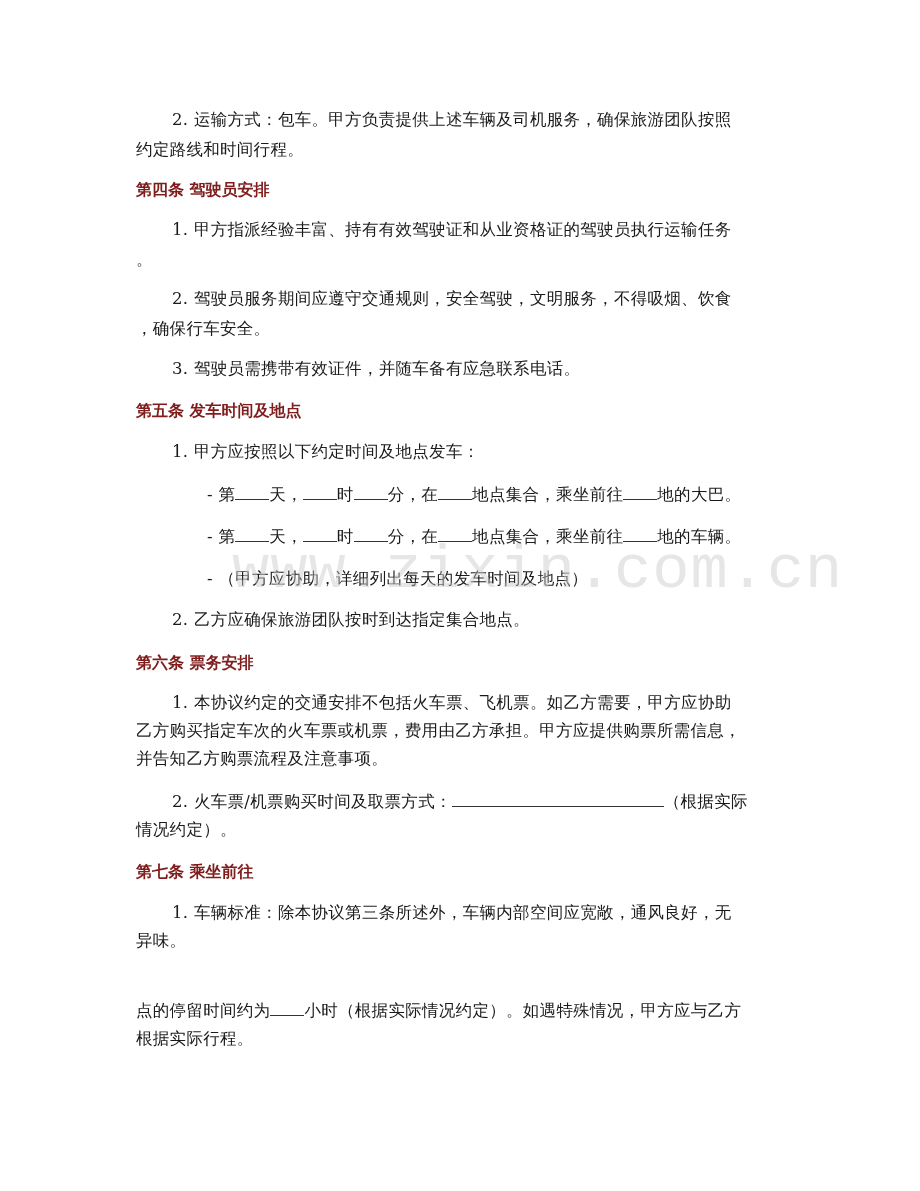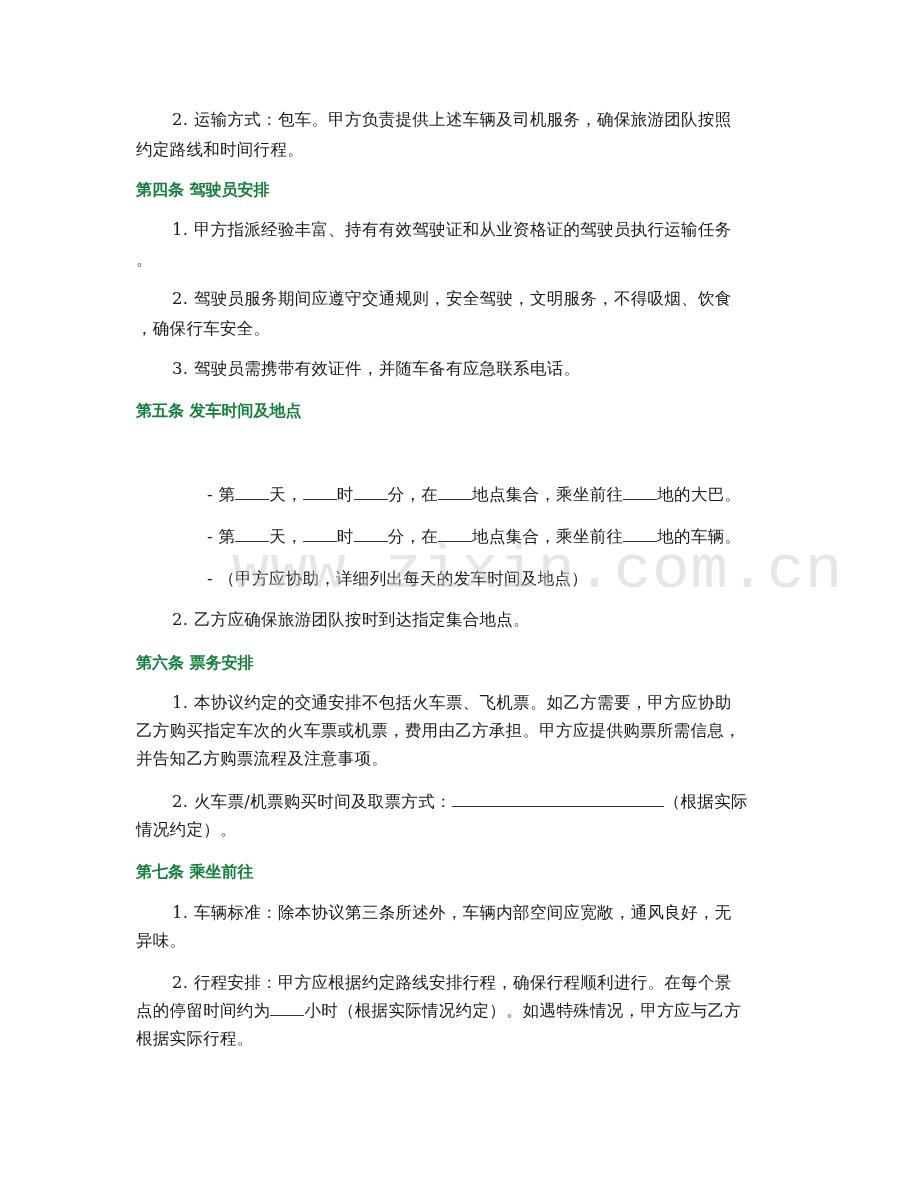--- a/index.html
+++ b/index.html
@@ -9,21 +9,21 @@
     color: #1a1a1a;
   }
   .page { position: absolute; left: 0; top: 0; width: 920px; height: 1191px; }
   .line {
     position: absolute; left: 136px; white-space: nowrap;
     font-size: 16.5px; line-height: 22px; letter-spacing: 0.3px;
   }
   .heading {
     position: absolute; left: 136px; white-space: nowrap;
     font-family: "DejaVu Sans", "Liberation Sans", sans-serif;
-    font-weight: bold; font-size: 16px; line-height: 22px; color: #15803d;
+    font-weight: bold; font-size: 16px; line-height: 22px; color: #7f1d1d;
   }
   .indent1 { left: 172px; }
   .indent2 { left: 207px; }
   .blank {
     display: inline-block; border-bottom: 1px solid #333;
     height: 15px; vertical-align: baseline;
   }
   .blank.short { width: 34px; }
   .blank.long { width: 212px; }
   .watermark {
@@ -42,20 +42,21 @@
   <div class="line" style="top:139px">约定路线和时间行程。</div>
 
   <div class="heading" style="top:179px">第四条 驾驶员安排</div>
   <div class="line indent1" style="top:219px">1. 甲方指派经验丰富、持有有效驾驶证和从业资格证的驾驶员执行运输任务</div>
   <div class="line" style="top:249px">。</div>
   <div class="line indent1" style="top:288px">2. 驾驶员服务期间应遵守交通规则，安全驾驶，文明服务，不得吸烟、饮食</div>
   <div class="line" style="top:318px">，确保行车安全。</div>
   <div class="line indent1" style="top:358px">3. 驾驶员需携带有效证件，并随车备有应急联系电话。</div>
 
   <div class="heading" style="top:400px">第五条 发车时间及地点</div>
+  <div class="line indent1" style="top:441px">1. 甲方应按照以下约定时间及地点发车：</div>
 
   <div class="line indent2" style="top:484px">
     <span>-</span>
     <span>第</span><span class="blank short"></span><span>天，</span><span class="blank short"></span><span>时</span><span class="blank short"></span><span>分，在</span><span class="blank short"></span><span>地点集合，乘坐前往</span><span class="blank short"></span><span>地的大巴。</span>
   </div>
 
   <div class="line indent2" style="top:526px">
     <span>-</span>
     <span>第</span><span class="blank short"></span><span>天，</span><span class="blank short"></span><span>时</span><span class="blank short"></span><span>分，在</span><span class="blank short"></span><span>地点集合，乘坐前往</span><span class="blank short"></span><span>地的车辆。</span>
   </div>
@@ -71,20 +72,19 @@
   <div class="line" style="top:720px">乙方购买指定车次的火车票或机票，费用由乙方承担。甲方应提供购票所需信息，</div>
   <div class="line" style="top:748px">并告知乙方购票流程及注意事项。</div>
   <div class="line indent1" style="top:791px">
     <span>2. 火车票/机票购买时间及取票方式：</span><span class="blank long"></span><span>（根据实际</span>
   </div>
   <div class="line" style="top:819px">情况约定）。</div>
 
   <div class="heading" style="top:861px">第七条 乘坐前往</div>
   <div class="line indent1" style="top:902px">1. 车辆标准：除本协议第三条所述外，车辆内部空间应宽敞，通风良好，无</div>
   <div class="line" style="top:930px">异味。</div>
-  <div class="line indent1" style="top:972px">2. 行程安排：甲方应根据约定路线安排行程，确保行程顺利进行。在每个景</div>
   <div class="line" style="top:1000px">
     <span>点的停留时间约为</span><span class="blank short"></span><span>小时（根据实际情况约定）。如遇特殊情况，甲方应与乙方</span>
   </div>
   <div class="line" style="top:1028px">根据实际行程。</div>
 
   <div class="watermark">www.zixin.com.cn</div>
 </div>
 
 </body></html>

